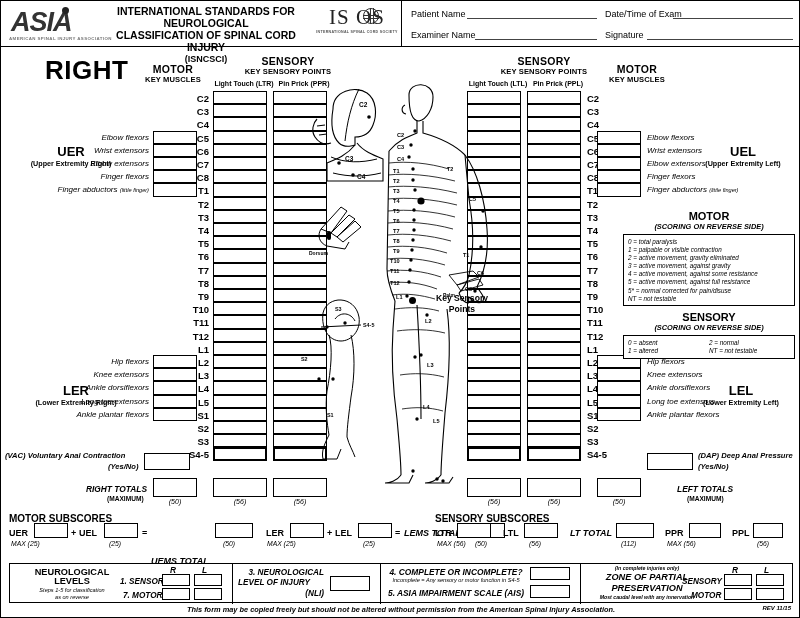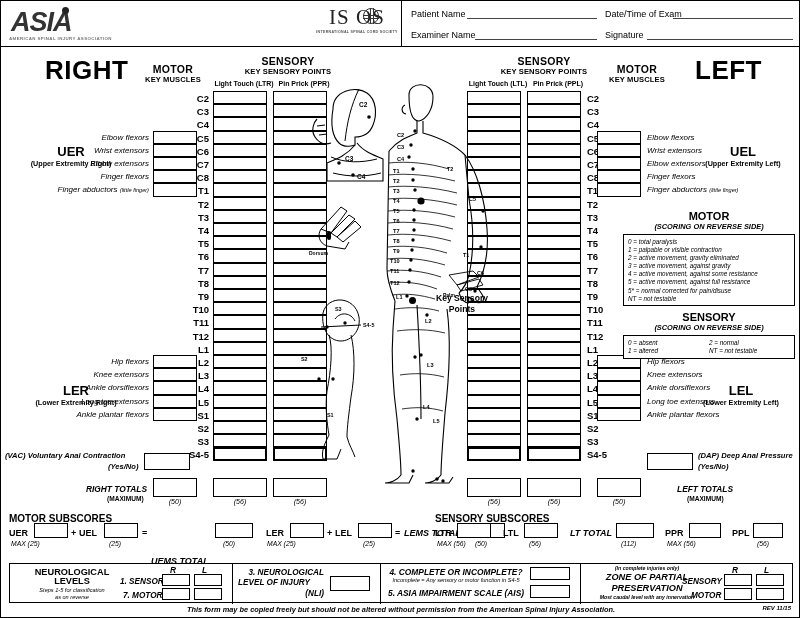--- a/index.html
+++ b/index.html
@@ -105,20 +105,25 @@
 
 <div class="page">
 
   <div class="header">
     <div class="logo-asia">
       <div class="asia-word">ASIA</div>
       <div class="asia-dot"></div>
       <div class="asia-sub">AMERICAN SPINAL INJURY ASSOCIATION</div>
     </div>
 
+    <div class="hdr-title">
+      <div>INTERNATIONAL STANDARDS FOR NEUROLOGICAL</div>
+      <div>CLASSIFICATION OF SPINAL CORD INJURY</div>
+      <div class="sub">(ISNCSCI)</div>
+    </div>
 
     <div class="logo-iscos">
       <div style="position:relative;height:24px;">
         <div class="iscos-word">IS OS</div>
         <div class="iscos-globe"></div>
       </div>
       <div class="iscos-sub">INTERNATIONAL SPINAL CORD SOCIETY</div>
     </div>
 
     <div class="hdr-divider"></div>
@@ -128,21 +133,20 @@
     <div class="fl-label" style="left:604px; top:8px;">Date/Time of Exam</div>
     <div class="fl-rule" style="left:672px; top:17px; width:120px;"></div>
 
     <div class="fl-label" style="left:410px; top:29px;">Examiner Name</div>
     <div class="fl-rule" style="left:474px; top:38px; width:122px;"></div>
     <div class="fl-label" style="left:604px; top:29px;">Signature</div>
     <div class="fl-rule" style="left:646px; top:38px; width:146px;"></div>
   </div>
 
   <div class="big-side" style="left:44px; top:54px;">RIGHT</div>
-  <div class="big-side" style="left:694px; top:54px;">LEFT</div>
 
   <div class="col-head" style="left:130px; top:62px; width:84px;">
     <div class="t1">MOTOR</div>
     <div class="t2">KEY MUSCLES</div>
   </div>
   <div class="col-head" style="left:212px; top:54px; width:150px;">
     <div class="t1">SENSORY</div>
     <div class="t2">KEY SENSORY POINTS</div>
   </div>
   <div class="minihead" style="left:212px; top:79px; width:62px;">Light Touch (LTR)</div>

